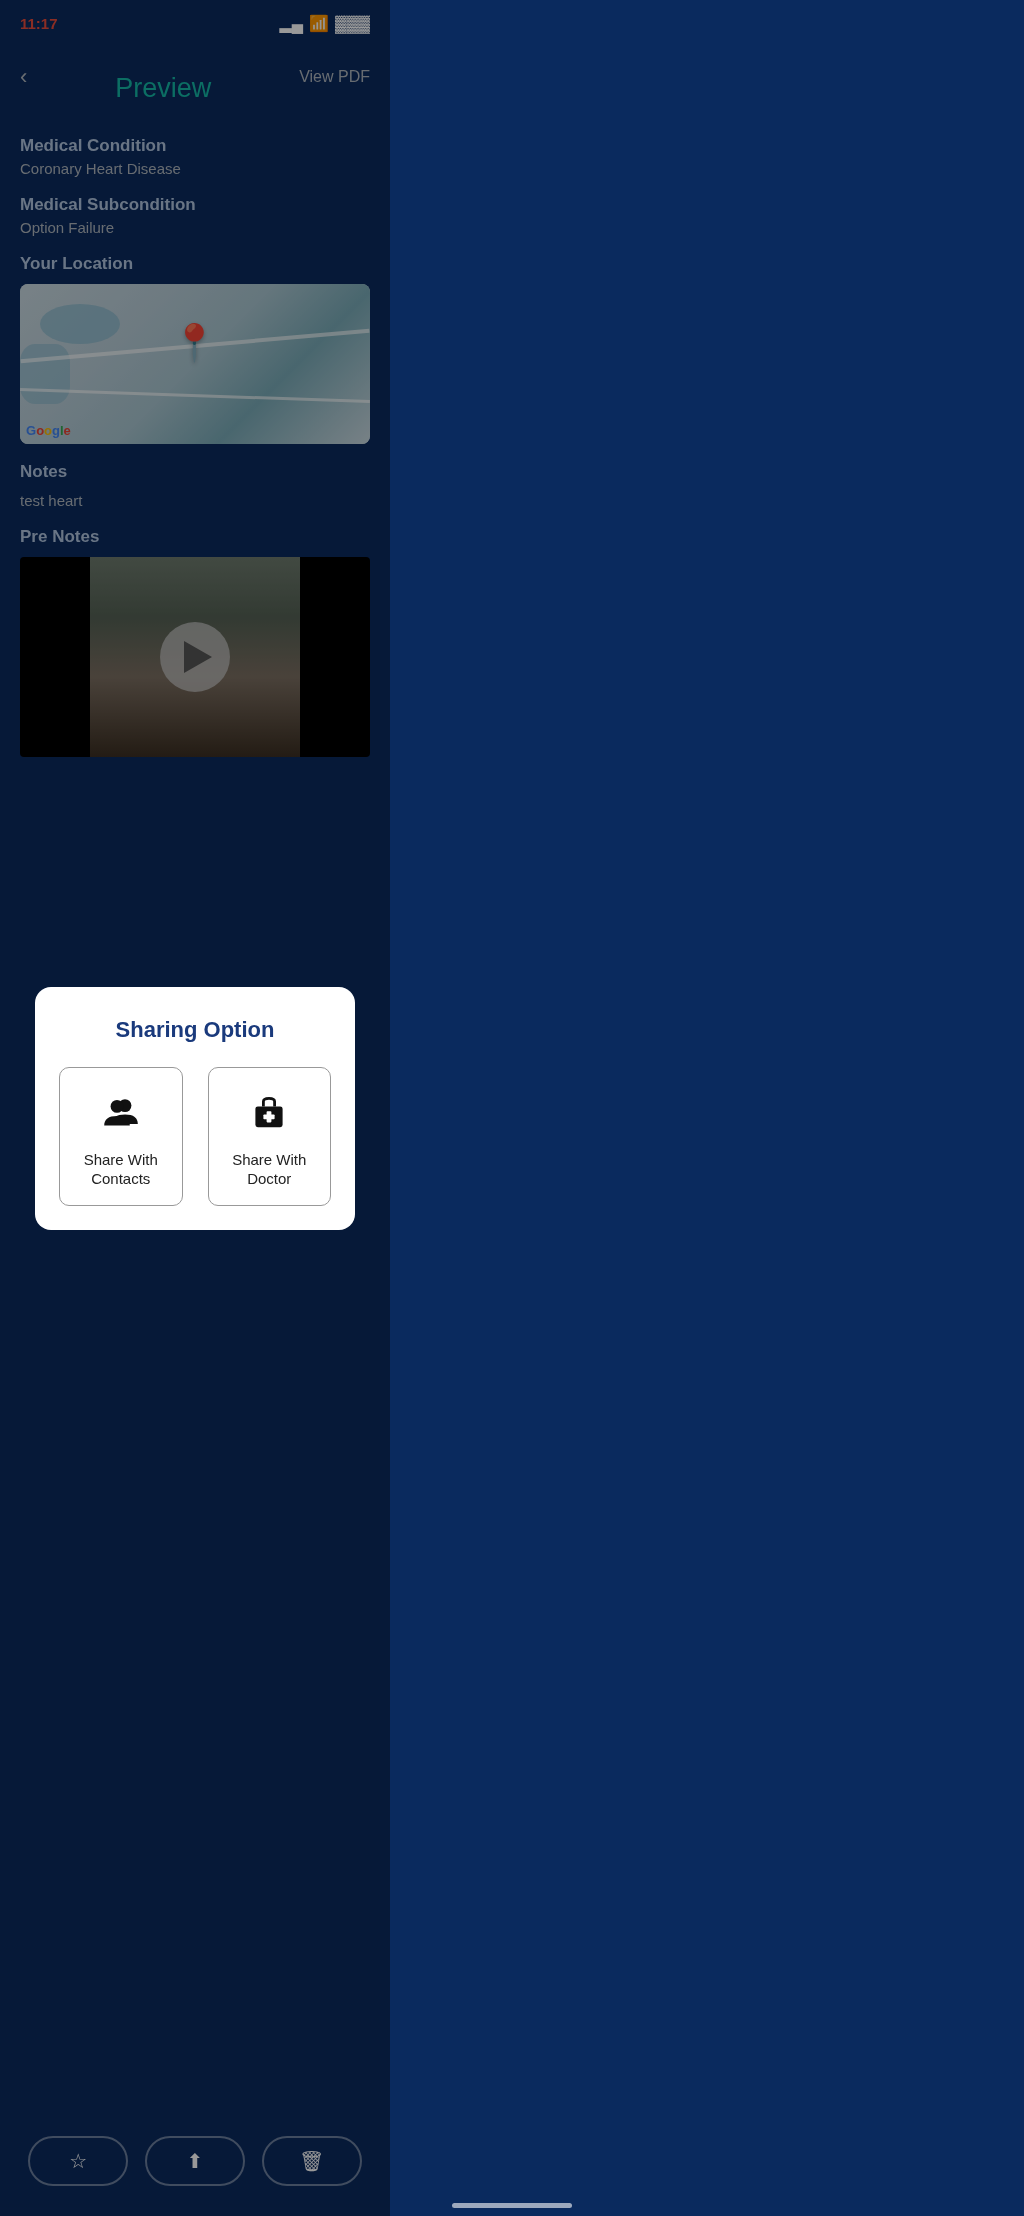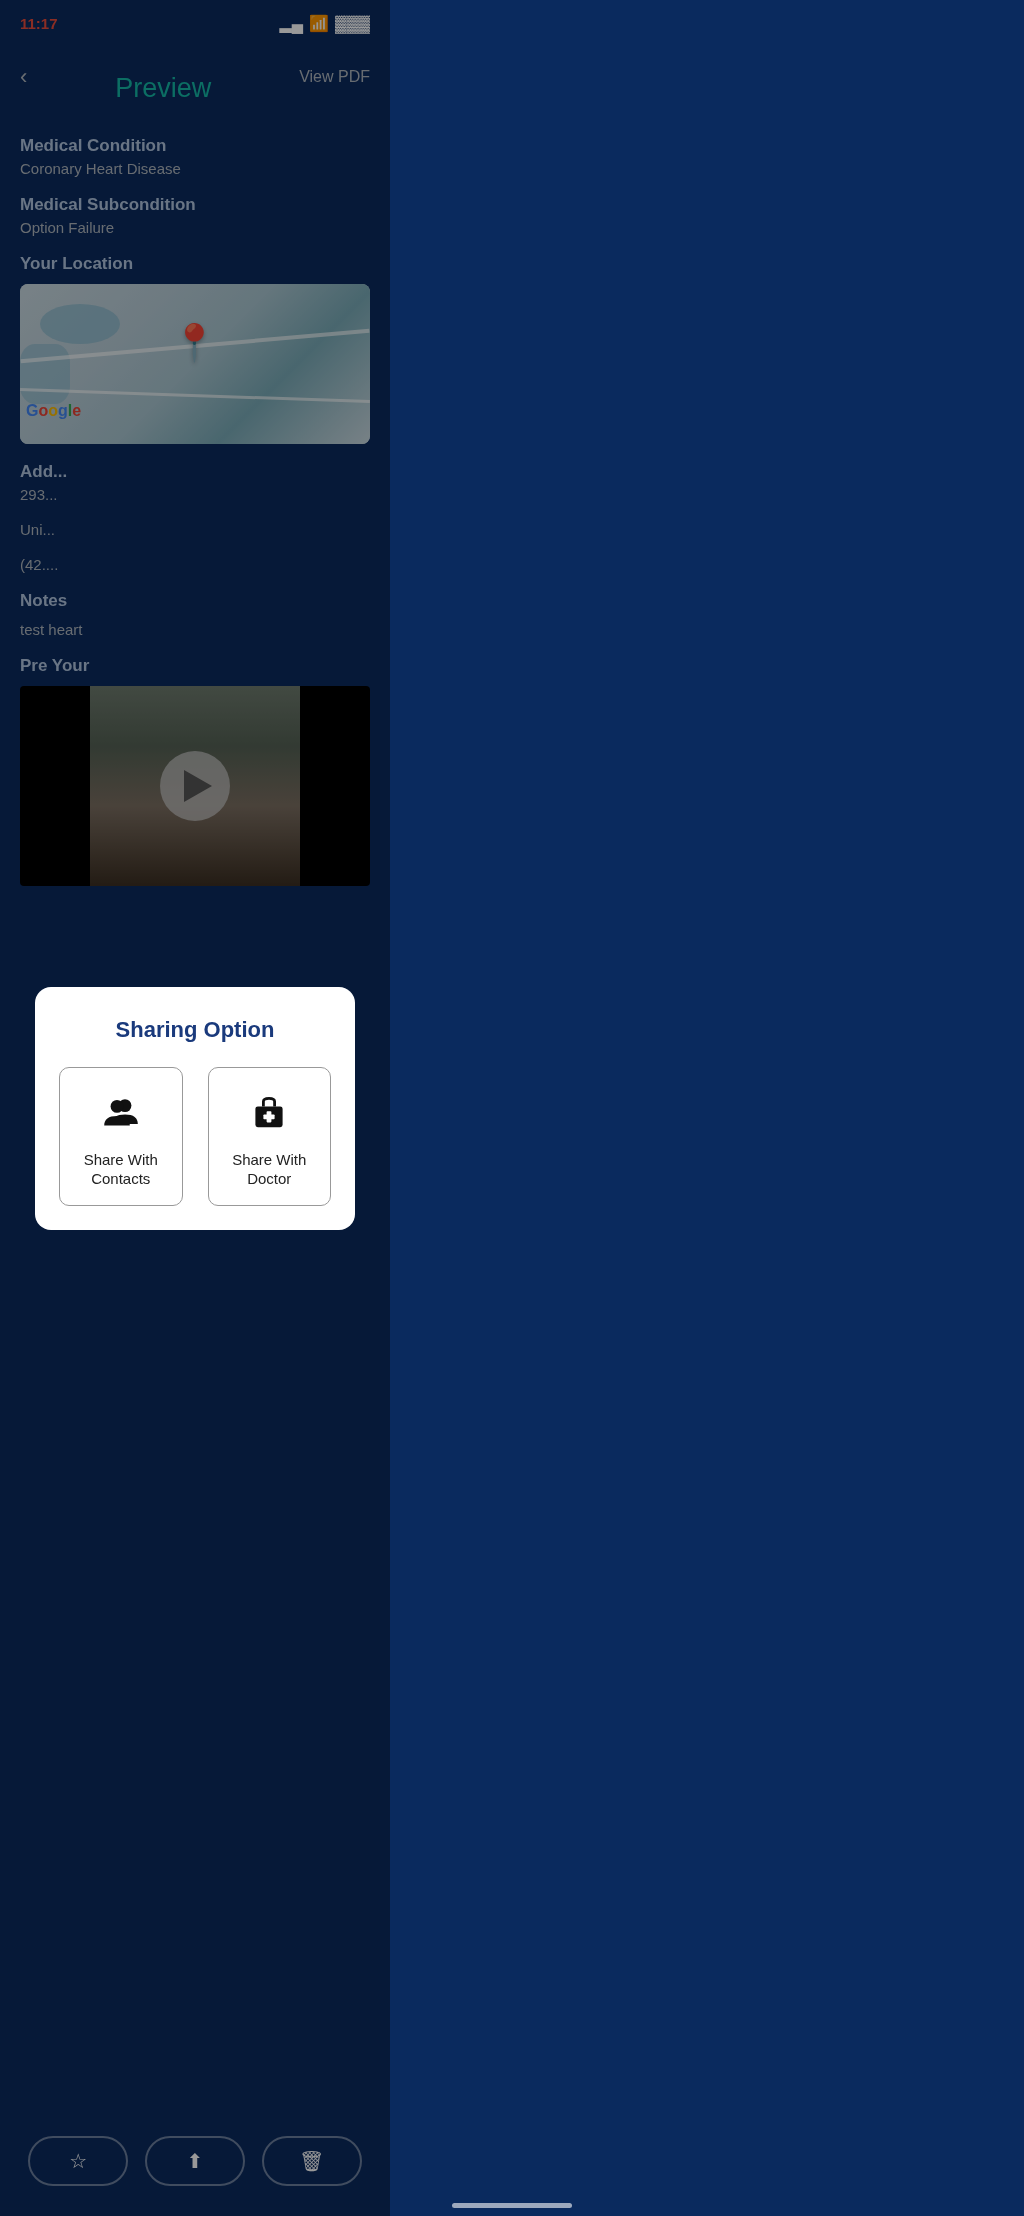--- a/index.html
+++ b/index.html
@@ -153,23 +153,23 @@
       top: 50%;
       left: 50%;
       transform: translate(-50%, -100%);
       font-size: 36px;
       color: #c0392b;
       text-shadow: 0 2px 4px rgba(0,0,0,0.3);
     }
 
     .map-google-logo {
       position: absolute;
-      bottom: 24px;
+      bottom: 6px;
       left: 6px;
-      font-size: 16px;
+      font-size: 13px;
       font-weight: 700;
     }
     .map-google-logo span:nth-child(1) { color: #4285F4; }
     .map-google-logo span:nth-child(2) { color: #EA4335; }
     .map-google-logo span:nth-child(3) { color: #FBBC05; }
     .map-google-logo span:nth-child(4) { color: #4285F4; }
     .map-google-logo span:nth-child(5) { color: #34A853; }
     .map-google-logo span:nth-child(6) { color: #EA4335; }
 
     
@@ -359,34 +359,28 @@
       <div class="map-water2"></div>
       <div class="map-road map-road-h1"></div>
       <div class="map-road map-road-h2"></div>
       <div class="map-pin">📍</div>
       <div class="map-google-logo">
         <span>G</span><span>o</span><span>o</span><span>g</span><span>l</span><span>e</span>
       </div>
     </div>
   </div>
 
-  <div class="address-section">
-    <div class="field-label">Add...</div>
-    <div class="field-value">293...</div>
-    <div class="field-value">Uni...</div>
-    <div class="field-value">(42....</div>
-  </div>
 
   <div class="notes-section">
     <div class="section-label">Notes</div>
     <div class="field-value">test heart</div>
   </div>
 
   <div class="pre-video-section">
-    <div class="section-label">Pre Your</div>
+    <div class="section-label">Pre Notes</div>
     <div class="video-container">
       <div class="video-thumbnail"></div>
       <div class="video-play-btn">
         <div class="video-play-triangle"></div>
       </div>
     </div>
   </div>
 
 </div>
 

